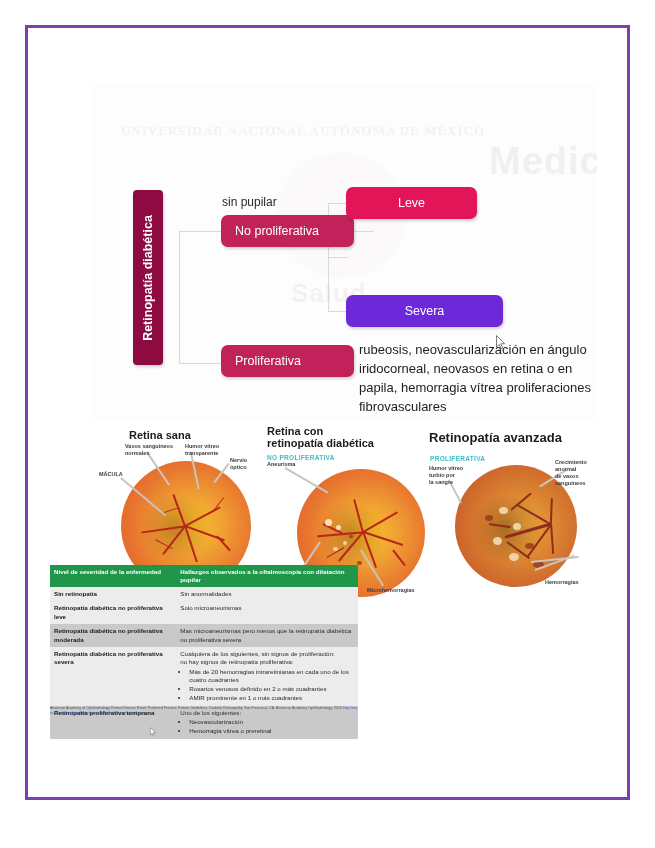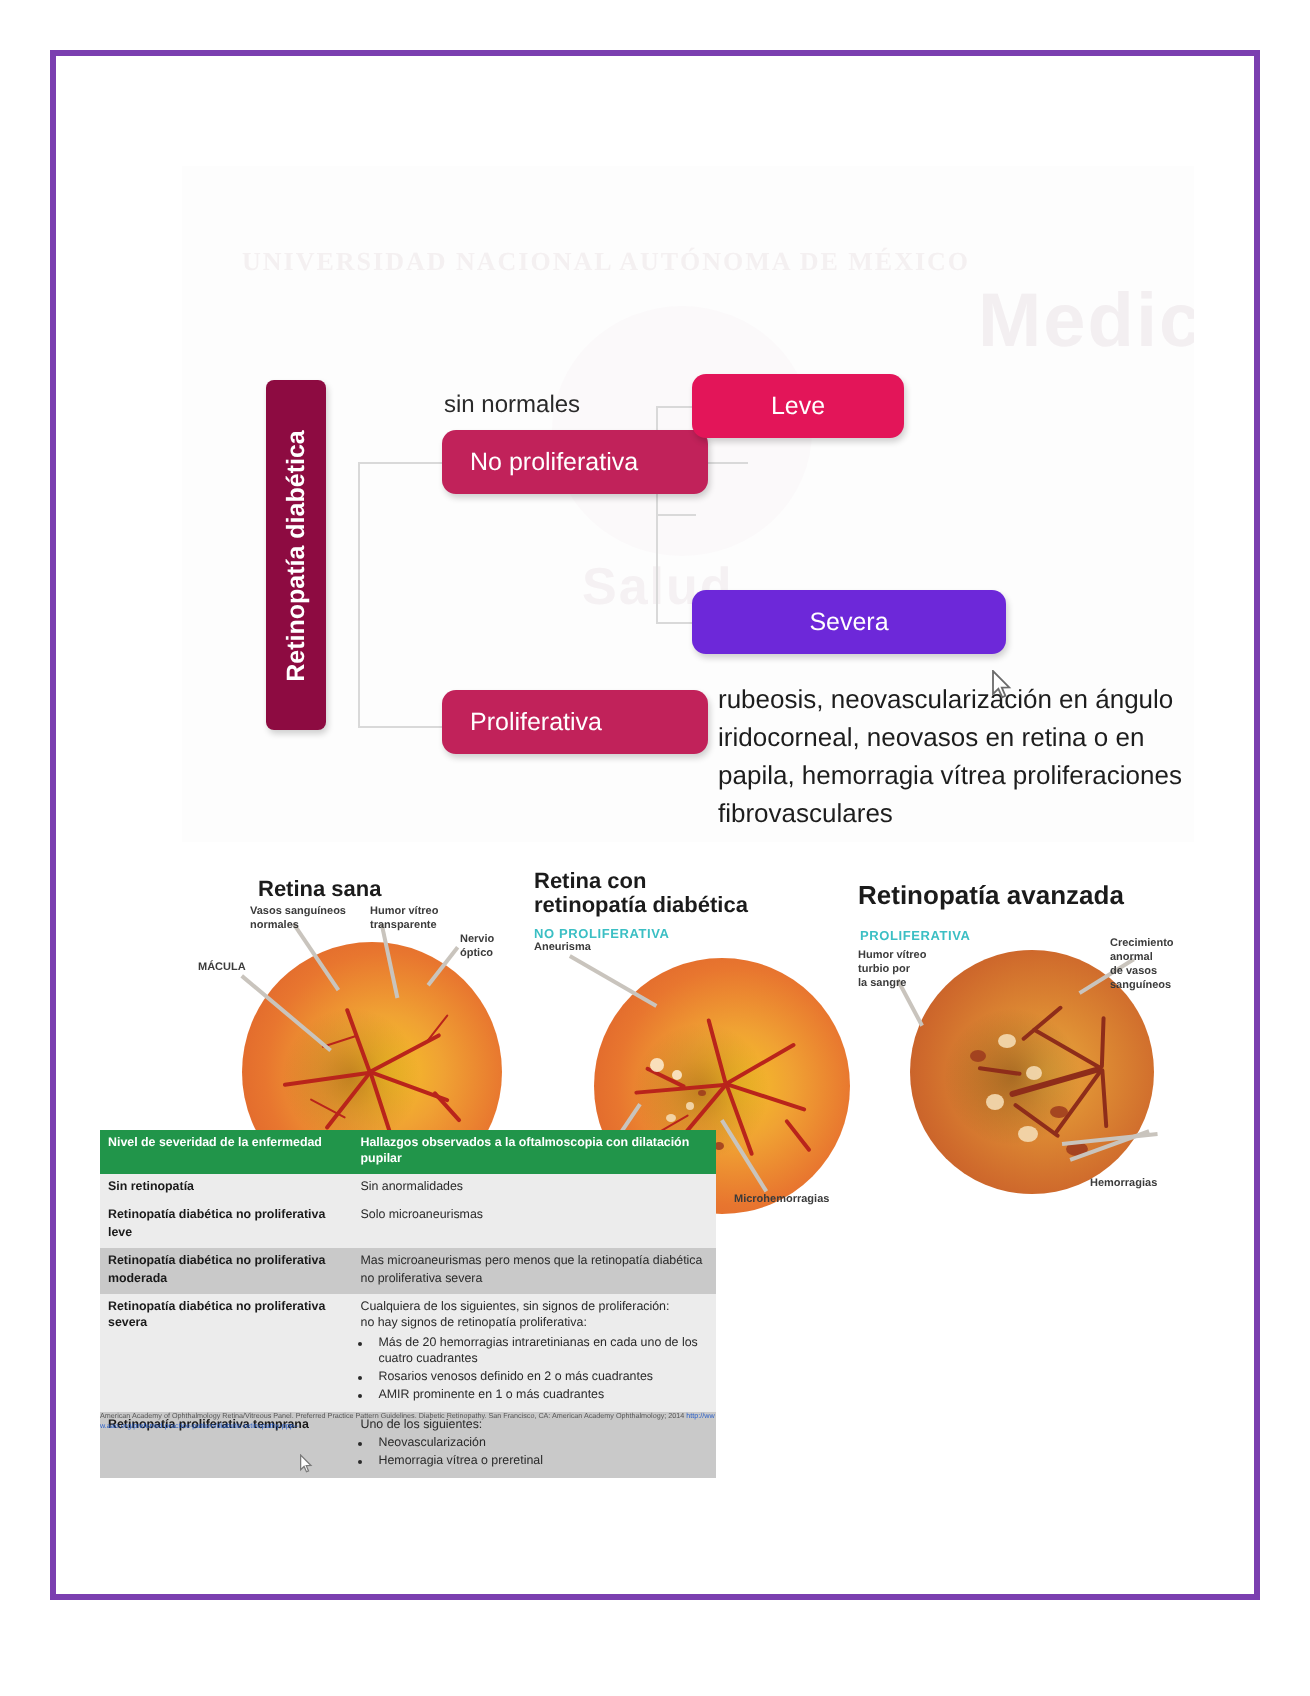--- a/index.html
+++ b/index.html
@@ -88,21 +88,21 @@
     color: #fff;
     display: flex;
     align-items: center;
   }
   .node span { padding-left: 14px; font-size: 12.5px; font-weight: 400; }
   .node.centered span { padding-left: 0; width: 100%; text-align: center; }
 
   #node-np   { left: 130px; top: 132px; width: 133px; height: 32px; background:#c1225a; }
   #node-prol { left: 130px; top: 262px; width: 133px; height: 32px; background:#c1225a; }
 
-  #node-leve { left: 255px; top: 104px; width: 106px; height: 32px; background:#e31559; }
+  #node-leve { left: 255px; top: 104px; width: 131px; height: 32px; background:#e31559; }
   #node-mod  { left: 255px; top: 158px; width: 133px; height: 32px; background:#e31559; }
   #node-sev  { left: 255px; top: 212px; width: 157px; height: 32px; background:#6d28d9; }
 
   #sin-neovasos {
     position: absolute;
     left: 131px; top: 112px;
     font-size: 12px;
     color: #2a2a2a;
   }
   #prolif-desc {
@@ -117,21 +117,21 @@
   
   #cursor {
     position: absolute;
     left: 405px; top: 252px;
     width: 11px; height: 15px;
   }
 
   
   #retina-strip {
     position: absolute;
-    left: 63px; top: 403px;
+    left: 63px; top: 393px;
     width: 506px; height: 190px;
     background: #ffffff;
     overflow: hidden;
   }
   .fig { position: absolute; }
   .fig-title {
     font-weight: 700;
     color: #1b1b1b;
     line-height: 1.1;
   }
@@ -243,21 +243,21 @@
     <div class="conn" style="left:263px;top:148px;width:20px;height:1px;"></div>
     <div class="conn" style="left:237px;top:120px;width:1px;height:108px;"></div>
     <div class="conn" style="left:237px;top:120px;width:20px;height:1px;"></div>
     <div class="conn" style="left:237px;top:174px;width:20px;height:1px;"></div>
     <div class="conn" style="left:237px;top:228px;width:20px;height:1px;"></div>
 
     <div id="root-box">
       <span id="root-label">Retinopatía diabética</span>
     </div>
 
-    <div id="sin-neovasos">sin normales</div>
+    <div id="sin-neovasos">sin pupilar</div>
 
     <div class="node" id="node-np">
       <span>No proliferativa</span>
     </div>
     <div class="node" id="node-prol">
       <span>Proliferativa</span>
     </div>
 
     <div class="node centered" id="node-leve">
       <span>Leve</span>

